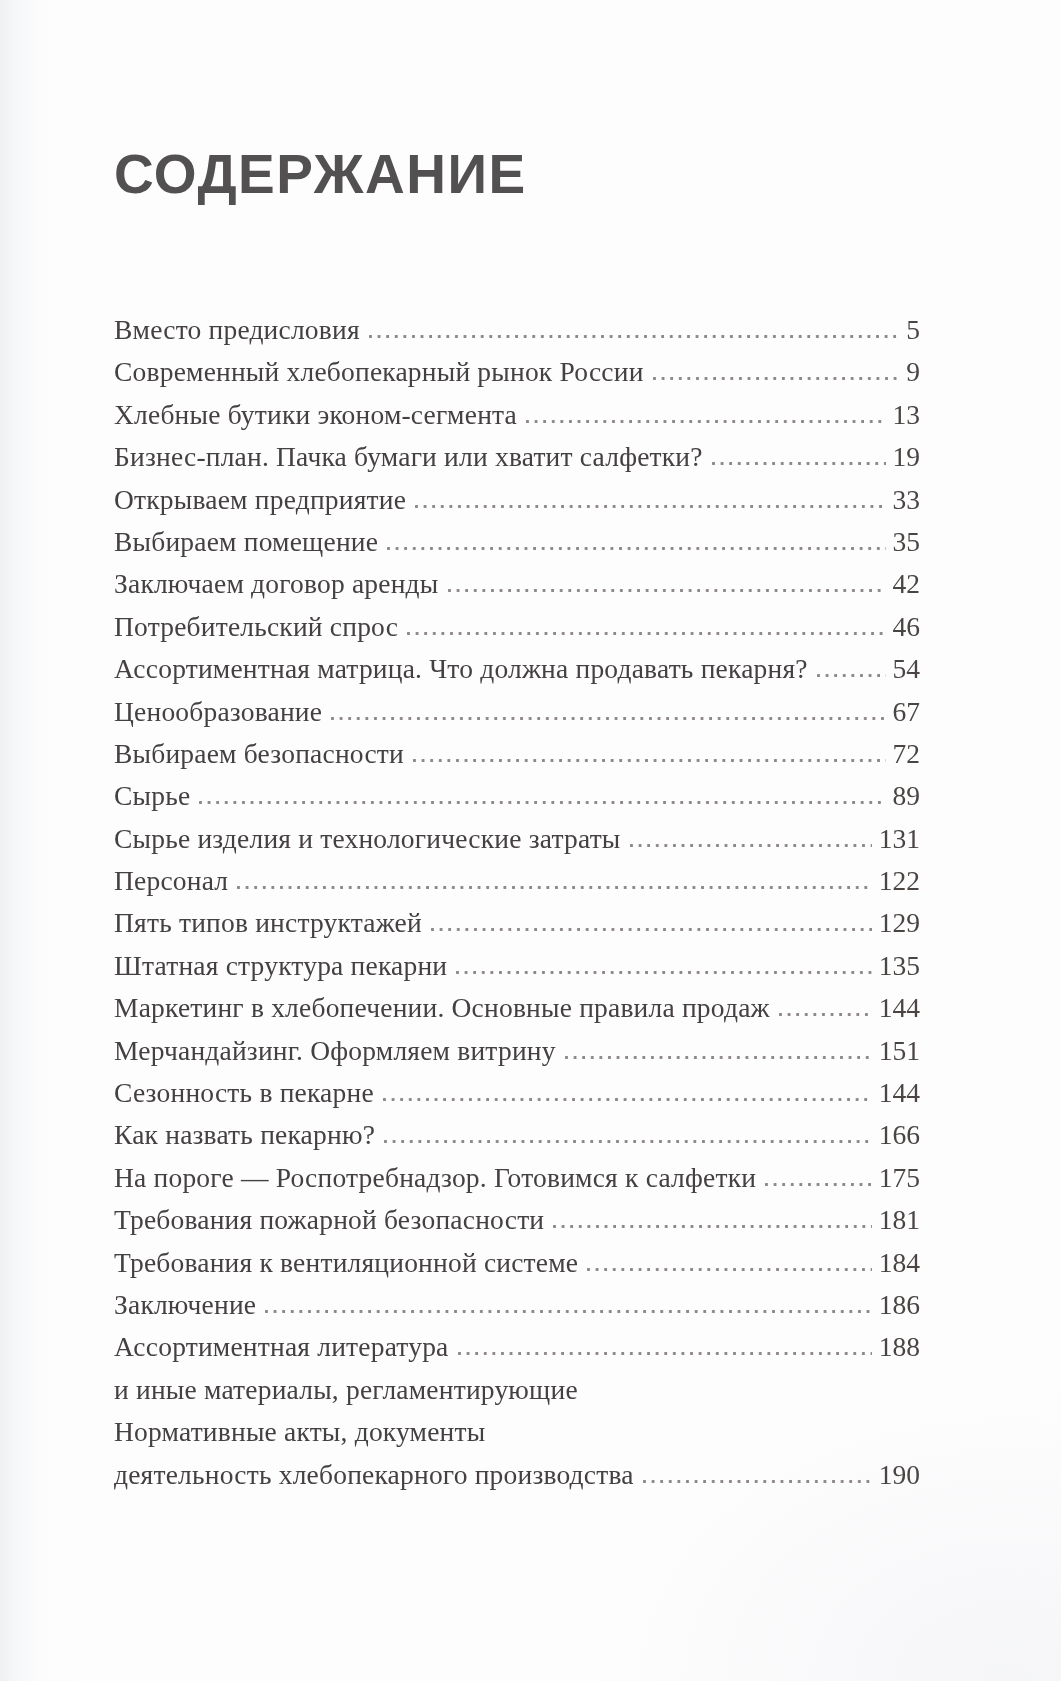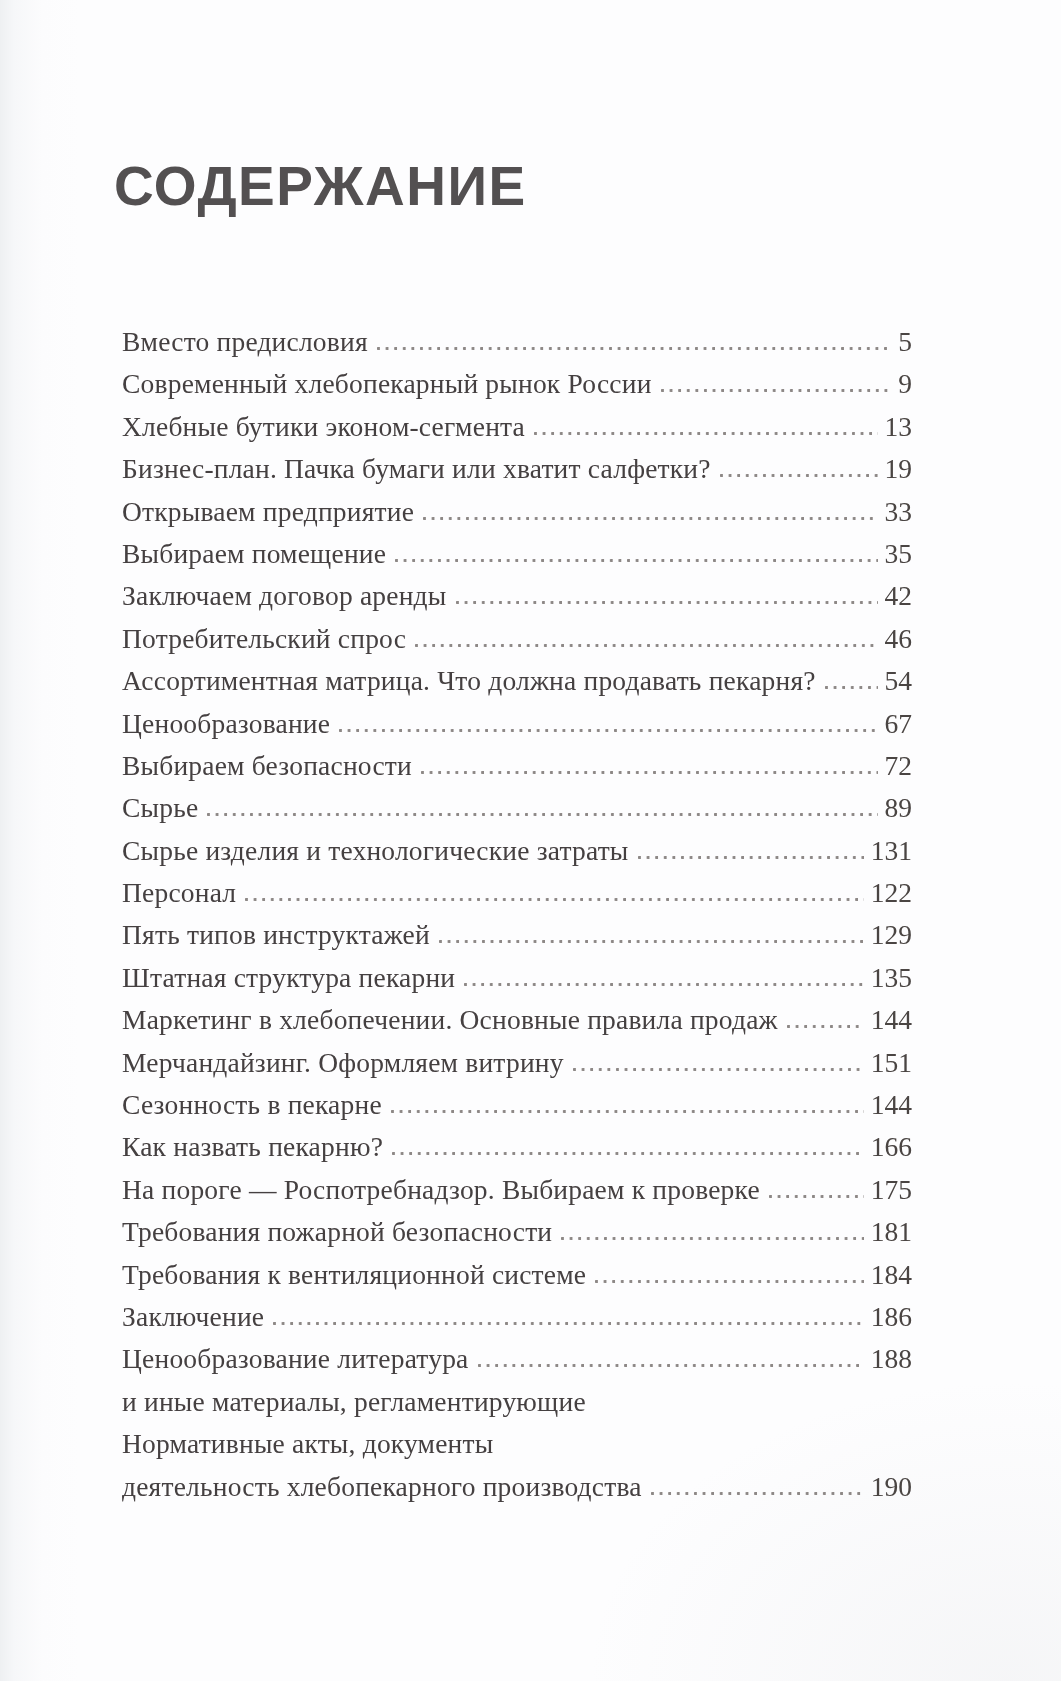--- a/index.html
+++ b/index.html
@@ -18,35 +18,35 @@
     width: 1061px;
     height: 1681px;
     
     background:
       radial-gradient(ellipse 700px 500px at 95% 100%, rgba(210,212,216,0.18), rgba(255,255,255,0) 60%),
       linear-gradient(90deg, #eef0f2 0px, #f6f7f9 14px, #fcfcfd 42px, #fdfdfe 80px);
   }
   .content {
     position: absolute;
     left: 114px;
-    top: 156px;
+    top: 144px;
     width: 806px;
   }
   .title {
     margin: 0;
     font-family: "Liberation Sans", sans-serif;
     font-weight: 700;
     font-size: 55px;
     line-height: 60px;
     letter-spacing: 1.5px;
     color: #535051;
   }
   .toc {
     list-style: none;
-    margin: 8px;
+    margin: 0;
     padding: 0;
     margin-top: 105px;
   }
   .toc-row {
     display: flex;
     align-items: baseline;
     height: 42.4px;
     font-size: 27.5px;
     line-height: 42.4px;
     color: #454041;
@@ -171,41 +171,41 @@
           <span class="toc-label">Сезонность в пекарне</span>
           <span class="toc-leader"></span>
           <span class="toc-page">144</span>
         </li>
         <li class="toc-row">
           <span class="toc-label">Как назвать пекарню?</span>
           <span class="toc-leader"></span>
           <span class="toc-page">166</span>
         </li>
         <li class="toc-row">
-          <span class="toc-label">На пороге — Роспотребнадзор. Выбираем к проверке</span>
+          <span class="toc-label">На пороге — Роспотребнадзор. Готовимся к салфетки</span>
           <span class="toc-leader"></span>
           <span class="toc-page">175</span>
         </li>
         <li class="toc-row">
           <span class="toc-label">Требования пожарной безопасности</span>
           <span class="toc-leader"></span>
           <span class="toc-page">181</span>
         </li>
         <li class="toc-row">
           <span class="toc-label">Требования к вентиляционной системе</span>
           <span class="toc-leader"></span>
           <span class="toc-page">184</span>
         </li>
         <li class="toc-row">
           <span class="toc-label">Заключение</span>
           <span class="toc-leader"></span>
           <span class="toc-page">186</span>
         </li>
         <li class="toc-row">
-          <span class="toc-label">Ценообразование литература</span>
+          <span class="toc-label">Ассортиментная литература</span>
           <span class="toc-leader"></span>
           <span class="toc-page">188</span>
         </li>
         <li class="toc-row">
           <span class="toc-label">и иные материалы, регламентирующие</span>
         </li>
         <li class="toc-row">
           <span class="toc-label">Нормативные акты, документы</span>
         </li>
         <li class="toc-row">

